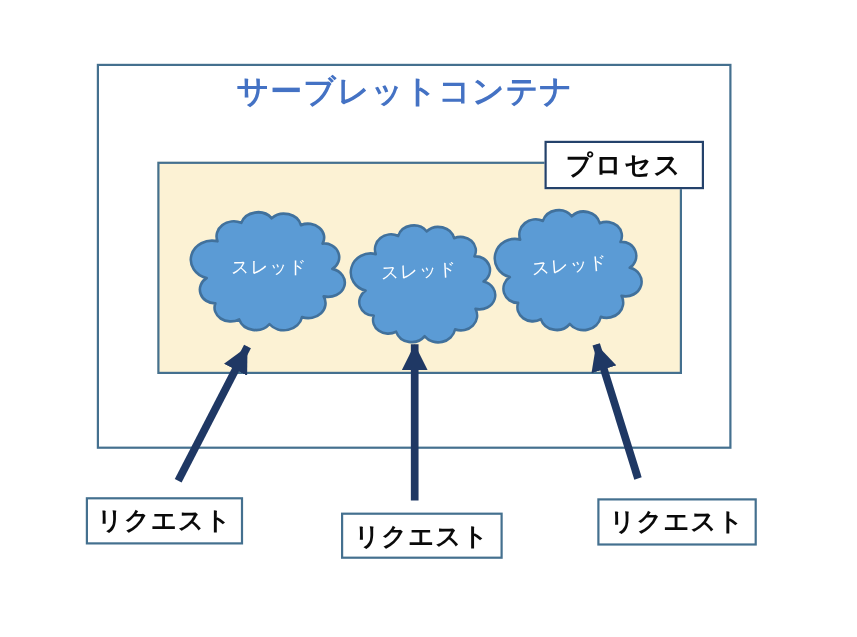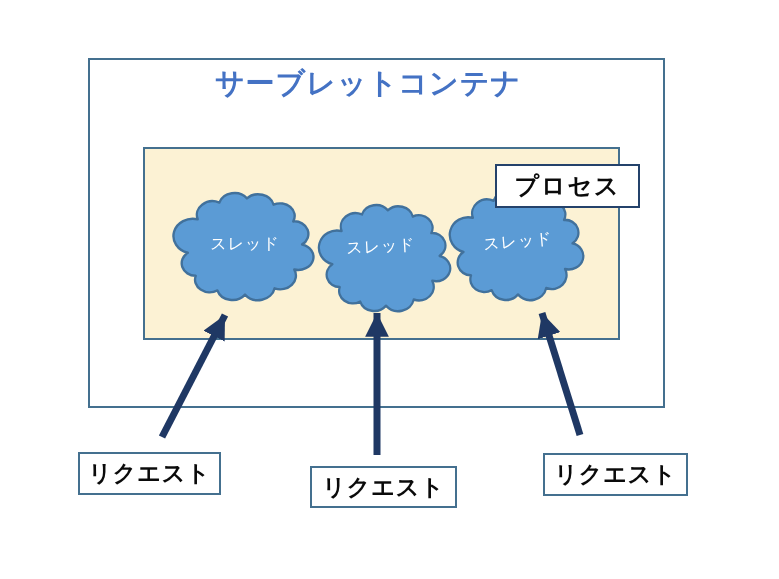--- a/index.html
+++ b/index.html
@@ -16,21 +16,21 @@
     letter-spacing:1px;
   }
   .process-area{
     position:absolute;left:143px;top:147px;width:477px;height:193px;
     background:#FCF2D4;border:2px solid #44708F;box-sizing:border-box;z-index:2;
   }
   .process-label-box{
     position:absolute;left:495px;top:128px;width:145px;height:44px;
     background:#ffffff;border:2px solid #24426B;box-sizing:border-box;z-index:4;
     display:flex;align-items:center;justify-content:center;
-    font-size:24px;font-weight:bold;color:#0a0a0a;letter-spacing:2px;margin-top:36px;
+    font-size:24px;font-weight:bold;color:#0a0a0a;letter-spacing:2px;
   }
 
   .cloud{position:absolute;z-index:3;}
   .cloud svg{display:block;width:100%;height:100%;overflow:visible;}
   .cloud-path{fill:#5B9BD5;stroke:#41719C;stroke-width:2.4;stroke-linejoin:round;}
   .cloud-label{
     position:absolute;transform:translate(-50%,-50%);
     color:#ffffff;font-size:16px;white-space:nowrap;letter-spacing:1px;
   }
   .cloud-1 .cloud-label{left:50%;top:48%;}

